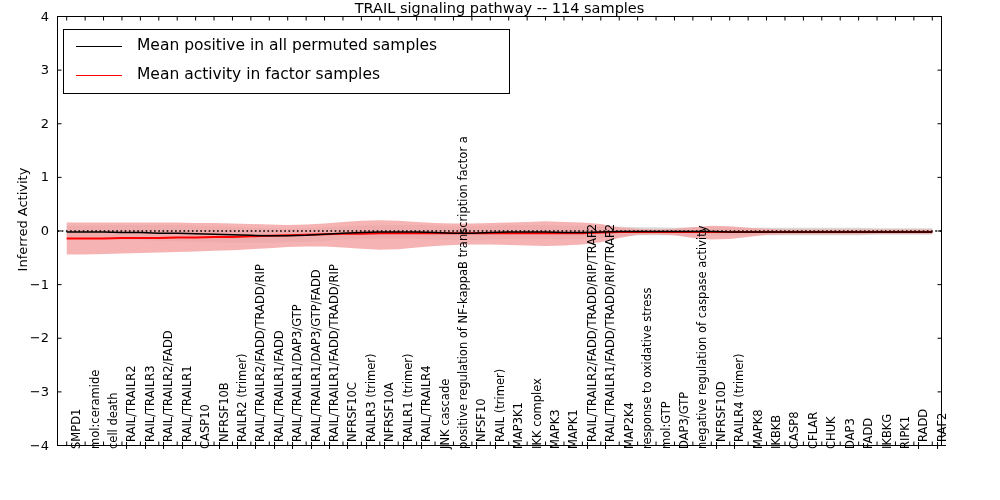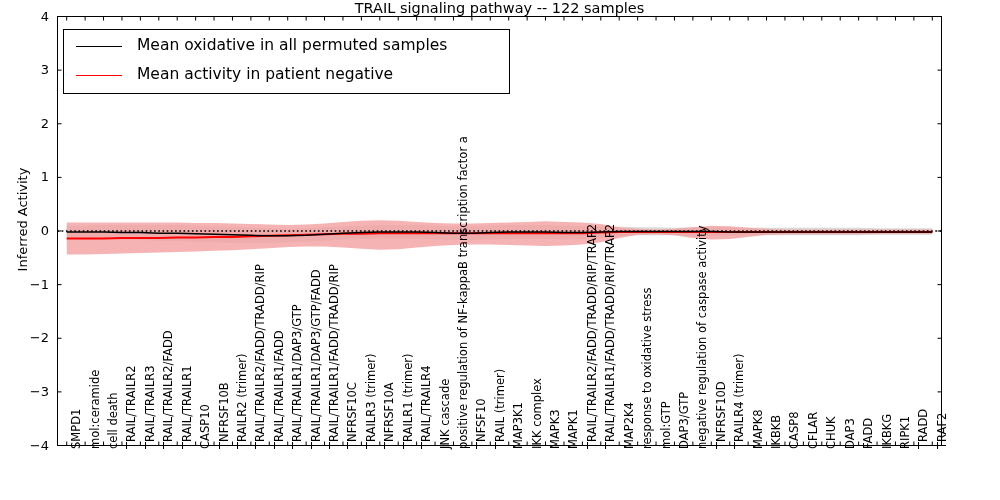--- a/index.html
+++ b/index.html
@@ -118,21 +118,21 @@
     font-size: 15.5px;
     color: #000;
     white-space: nowrap;
   }
 </style>
 </head>
 <body>
 
 <div id="figure">
 
-  <div id="chart-title">TRAIL signaling pathway -- 122 samples</div>
+  <div id="chart-title">TRAIL signaling pathway -- 114 samples</div>
 
   <div id="ylabel">Inferred Activity</div>
 
   <div id="ytick-holder">
       <div class="ytick-label" style="top: 16.5px; line-height: 0px;">4</div>
       <div class="ytick-label" style="top: 70.125px; line-height: 0px;">3</div>
       <div class="ytick-label" style="top: 123.75px; line-height: 0px;">2</div>
       <div class="ytick-label" style="top: 177.375px; line-height: 0px;">1</div>
       <div class="ytick-label" style="top: 231px; line-height: 0px;">0</div>
       <div class="ytick-label" style="top: 284.625px; line-height: 0px;">−1</div>
@@ -317,21 +317,21 @@
       <div class="xtick-label" style="left: 863.125px; top: 448.5px;">FADD</div>
       <div class="xtick-label" style="left: 881.542px; top: 448.5px;">IKBKG</div>
       <div class="xtick-label" style="left: 899.958px; top: 448.5px;">RIPK1</div>
       <div class="xtick-label" style="left: 918.375px; top: 448.5px;">TRADD</div>
       <div class="xtick-label" style="left: 936.792px; top: 448.5px;">TRAF2</div>
     </div>
 
   <div id="legend-box">
       <div class="legend-row r0">
         <div class="legend-swatch" style="border-top-color: rgb(0, 0, 0);"></div>
-        <div class="legend-text">Mean oxidative in all permuted samples</div>
+        <div class="legend-text">Mean positive in all permuted samples</div>
       </div>
       <div class="legend-row r1">
         <div class="legend-swatch" style="border-top-color: rgb(255, 0, 0);"></div>
-        <div class="legend-text">Mean activity in patient negative</div>
+        <div class="legend-text">Mean activity in factor samples</div>
       </div>
     </div>
 
 </div>
 
 </body></html>

